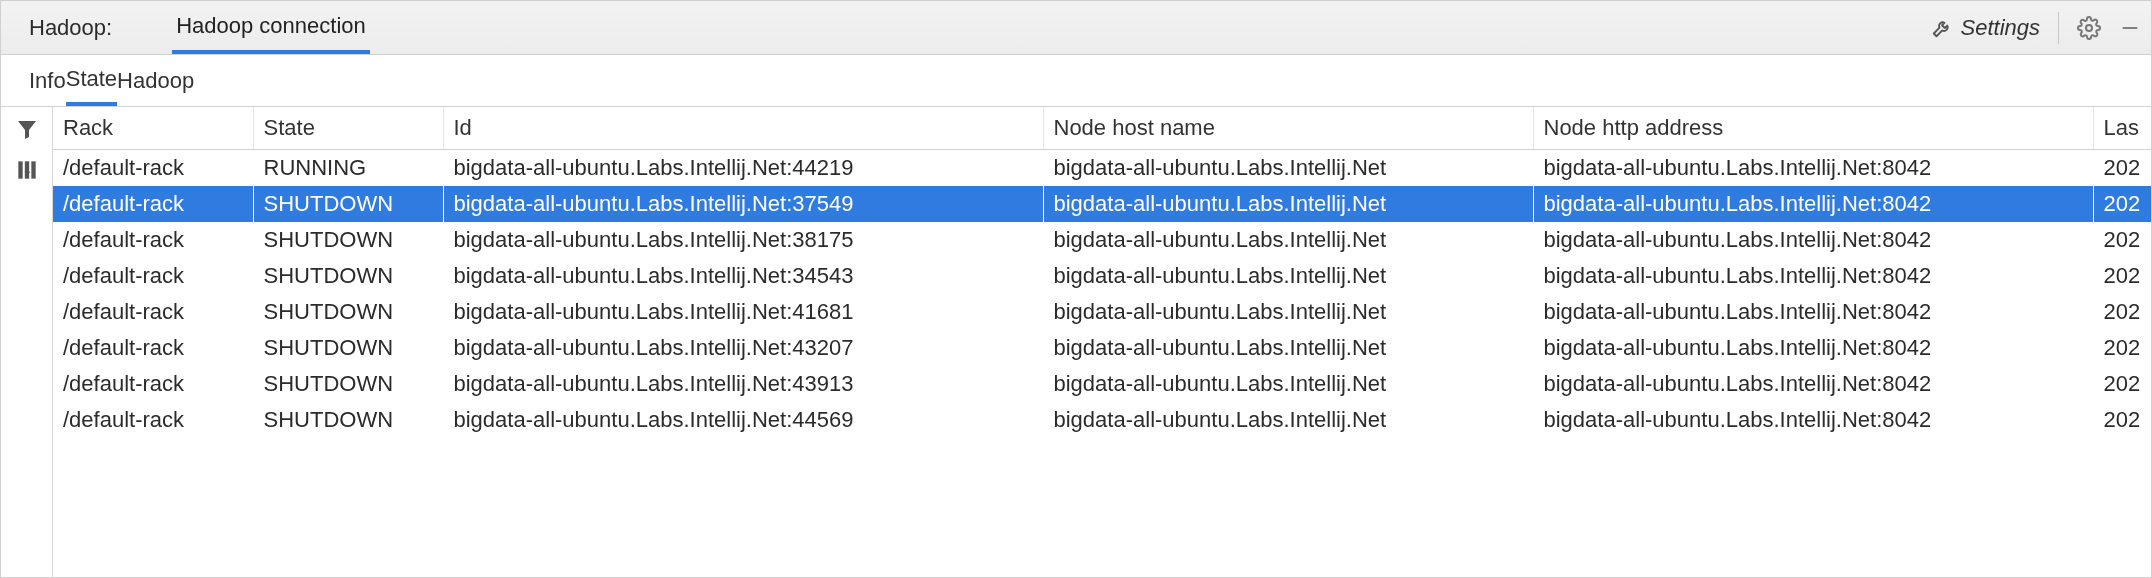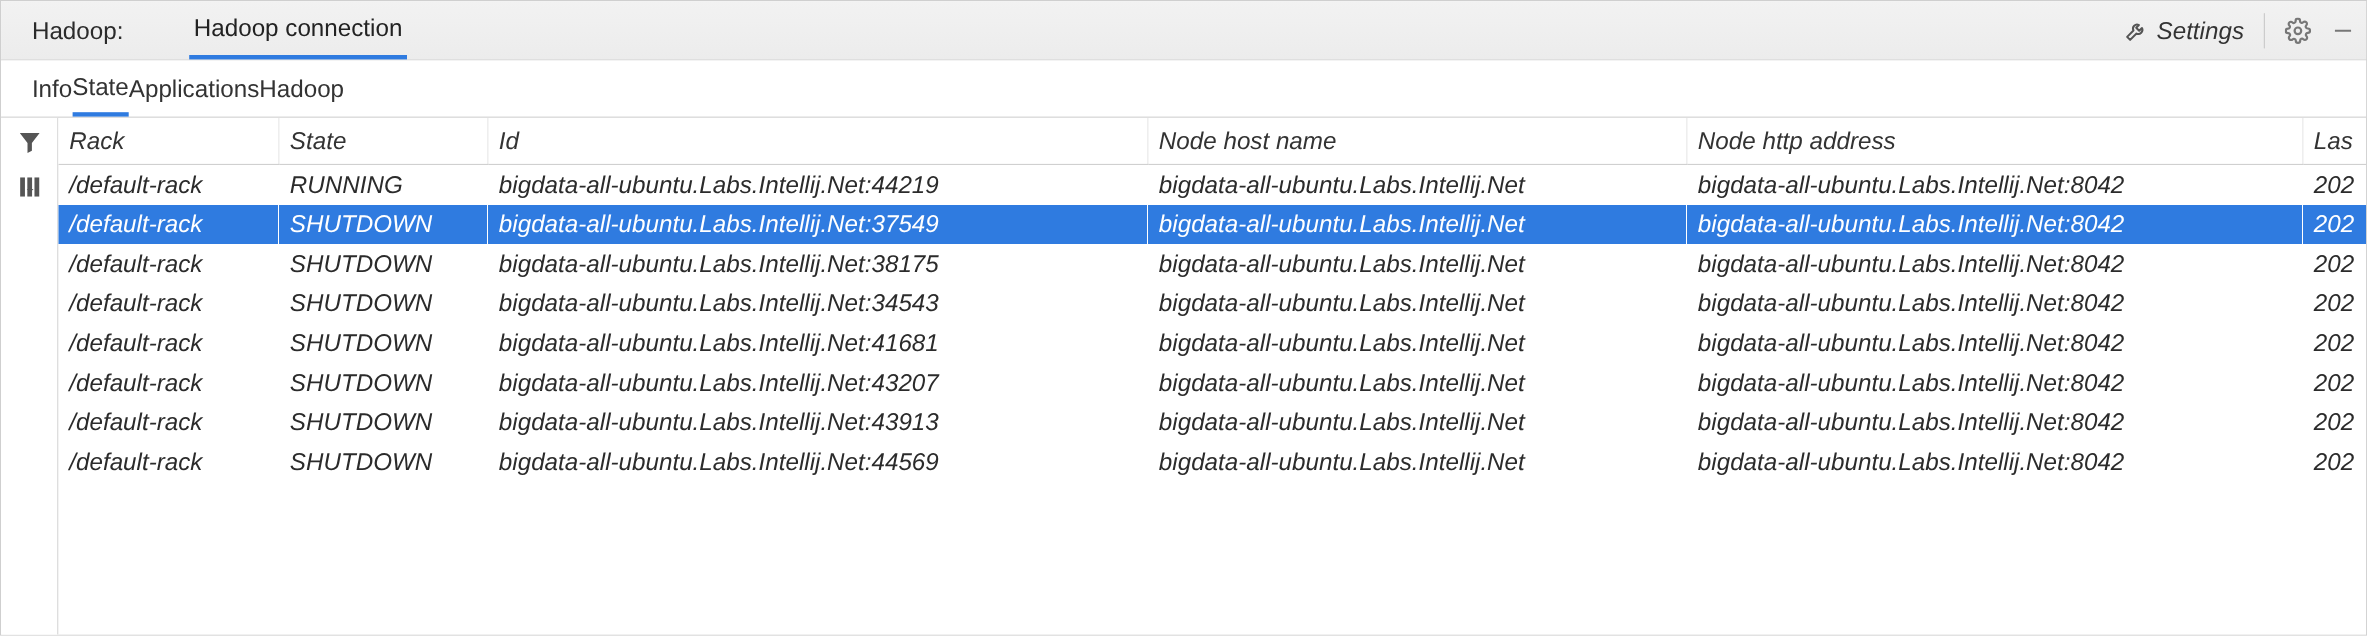--- a/index.html
+++ b/index.html
@@ -48,21 +48,21 @@
   .tab { color:#333; cursor:pointer; height:100%; display:flex; align-items:center; }
   .tab.active { border-bottom:4px solid #2f7be0; }
   
   .body { flex:1; display:flex; overflow:hidden; }
   .gutter {
     width:52px; background:#fff; border-right:1px solid #d6d6d6;
     display:flex; flex-direction:column; align-items:center;
     padding-top:10px; gap:16px;
   }
   .gutter-btn { cursor:pointer; }
-  .table-wrap { flex:1; overflow:hidden; display:flex; flex-direction:column;font-style:italic; }
+  .table-wrap { flex:1; overflow:hidden; display:flex; flex-direction:column; }
   table { border-collapse:collapse; width:2120px; table-layout:fixed; }
   thead th {
     text-align:left; font-weight:400; color:#333;
     background:#fff; border-bottom:1px solid #d0d0d0;
     border-right:1px solid #e7e7e7;
     padding:8px 10px; height:42px;
   }
   tbody td {
     padding:5px 10px; height:34px;
     border-right:1px solid transparent;
@@ -109,21 +109,20 @@
         <svg width="22" height="22" viewBox="0 0 24 24" stroke="#777" stroke-width="2">
             <line x1="4" y1="12" x2="20" y2="12"></line>
           </svg>
       </span>
     </div>
   </div>
 
   <div class="tabbar" id="tabbar">
       <div class="tab">Info</div>
       <div class="tab active">State</div>
-      <div class="tab">Applications</div>
       <div class="tab">Hadoop</div>
     </div>
 
   <div class="body">
     <div class="gutter">
       <span class="gutter-btn">
         <svg width="24" height="24" viewBox="0 0 24 24" fill="#555">
             <polygon points="3,4 21,4 14,13 14,20 10,22 10,13"></polygon>
           </svg>
       </span>

